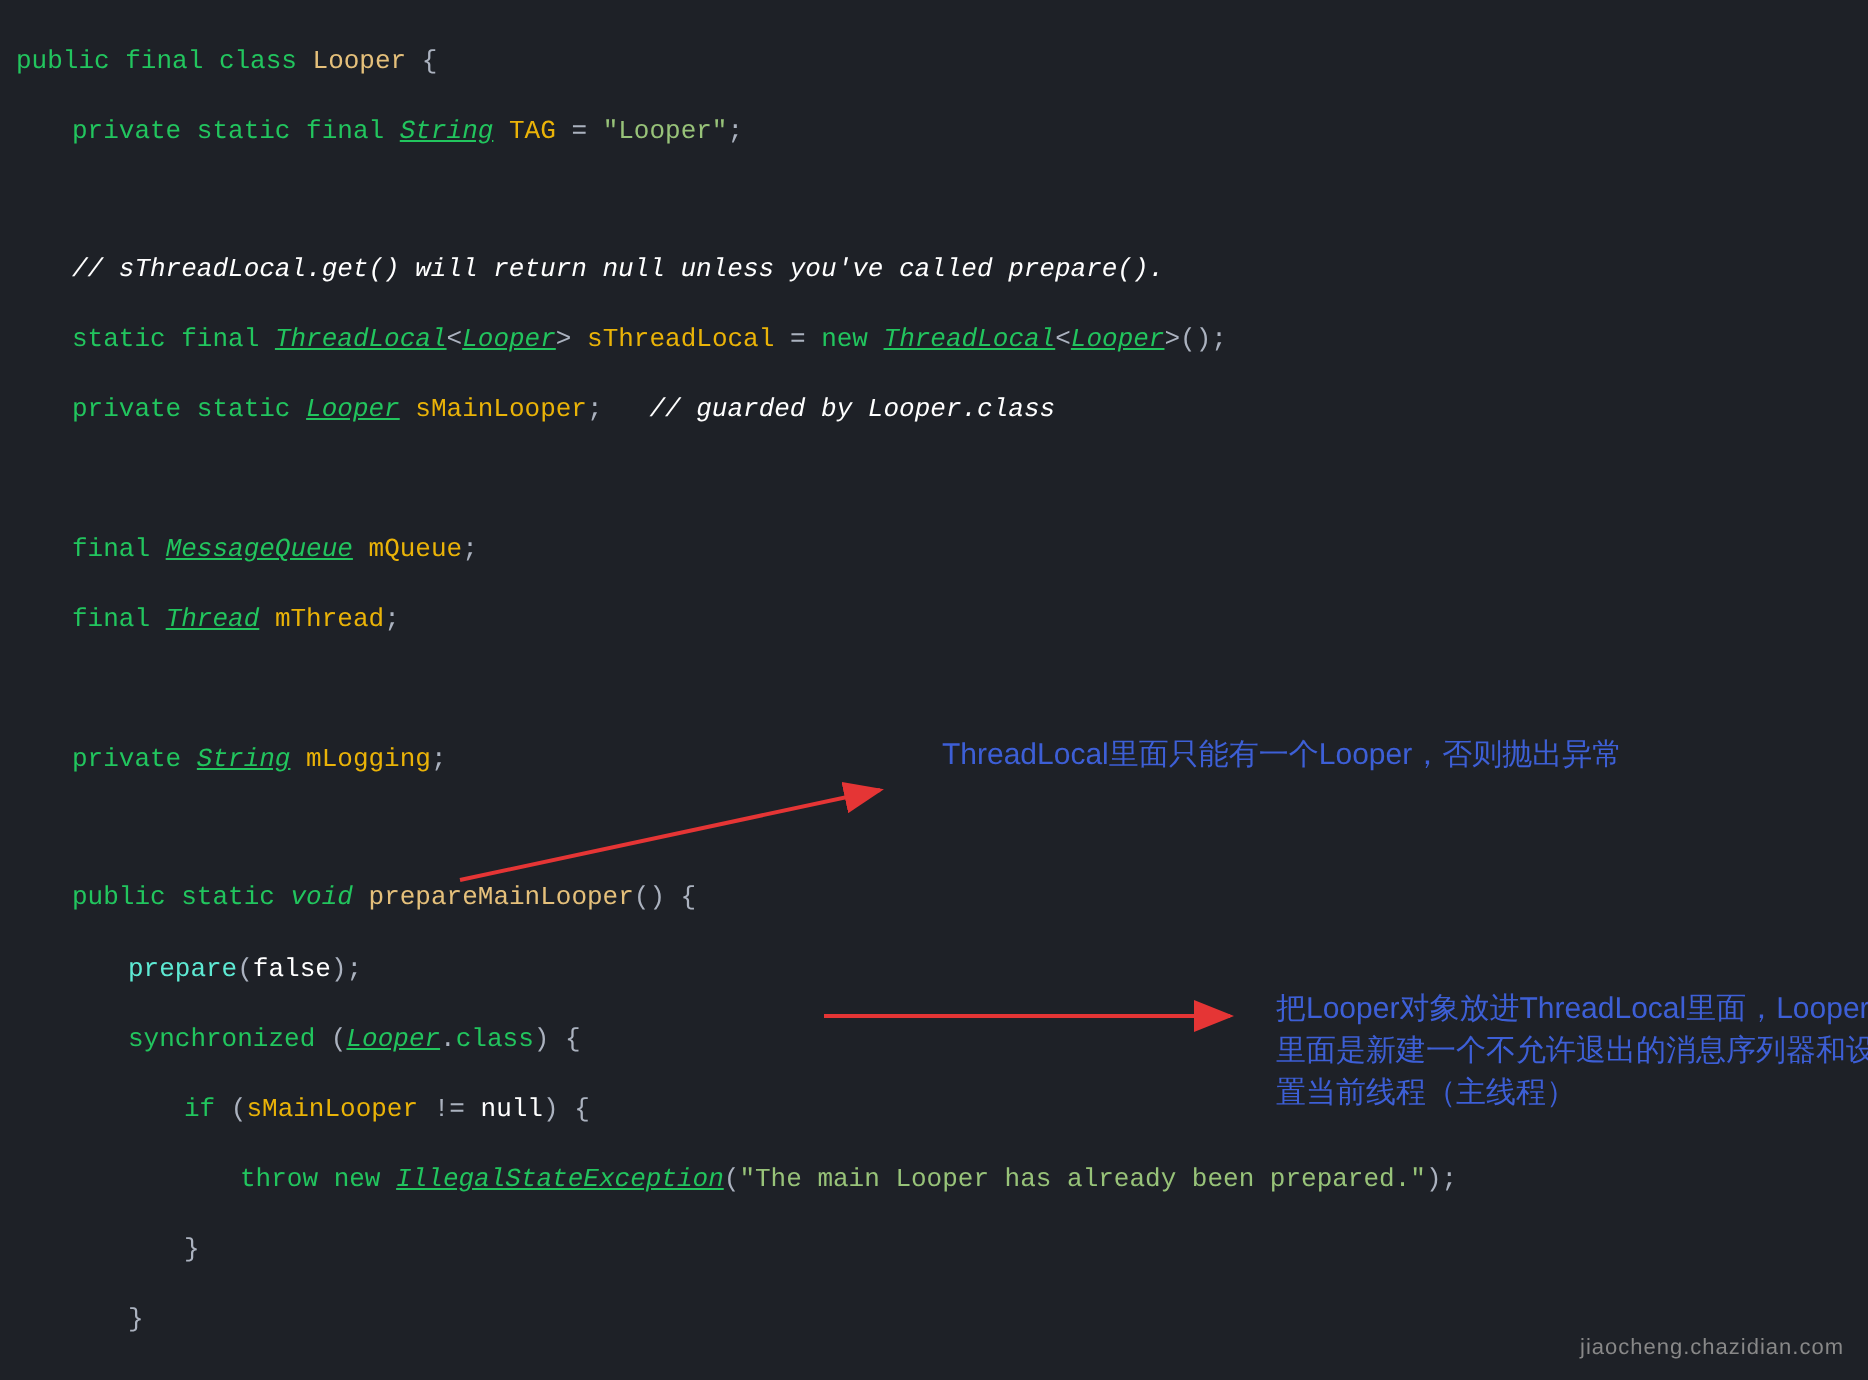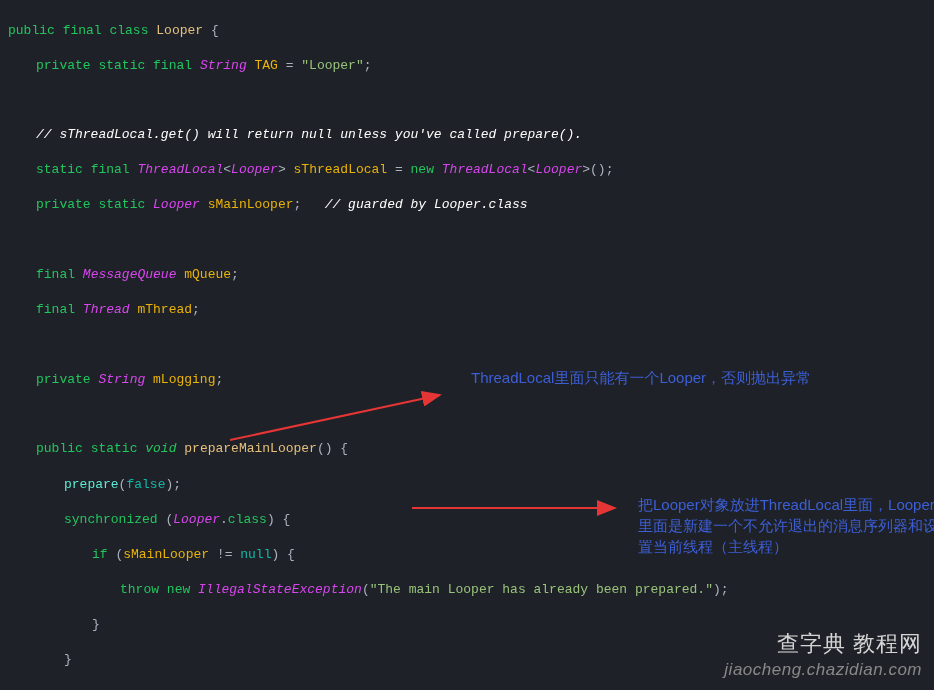--- a/index.html
+++ b/index.html
@@ -26,23 +26,23 @@
       display: block;
       min-height: 17px;
     }
     .indent { display: inline-block; }
     .i1 { width: 28px; }
     .i2 { width: 56px; }
     .i3 { width: 84px; }
     .i4 { width: 112px; }
     .kw-red { color: #22c55e; }
     .kw-yellow { color: #e5c07b; }
-    .kw-green-italic { color: #d946ef; font-style: italic; }
+    .kw-green-italic { color: #22c55e; font-style: italic; text-decoration: underline; }
     .kw-blue { color: #5eead4; }
-    .kw-orange { color: #14b8a6; }
+    .kw-orange { color: #ffffff; }
     .str { color: #98c379; }
     .comment { color: #ffffff; font-style: italic; }
     .white { color: #eab308; }
     .punct { color: #abb2bf; }
 
     .annotation {
       position: absolute;
       color: #3d5fd6;
       font-family: 'Microsoft YaHei', 'SimSun', sans-serif;
       font-size: 15px;
@@ -63,24 +63,23 @@
       right: 12px;
       color: #d4d4d4;
       text-align: right;
       font-family: 'Microsoft YaHei', 'SimSun', sans-serif;
     }
     .watermark .big {
       font-size: 22px;
       letter-spacing: 1px;
     }
     .watermark .small {
-      font-size: 17px;
+      font-size: 11px;
       color: #888;
       letter-spacing: 0.5px;
-      font-style: italic;
     }
   </style>
 </head>
 <body>
 
 <div class="code-container">
 <span class="line"><span class="kw-red">public</span> <span class="kw-red">final</span> <span class="kw-red">class</span> <span class="kw-yellow">Looper</span><span class="punct"> {</span></span>
 <span class="line"><span class="indent i1"></span><span class="kw-red">private</span> <span class="kw-red">static</span> <span class="kw-red">final</span> <span class="kw-green-italic">String</span> <span class="white">TAG</span><span class="punct"> = </span><span class="str">"Looper"</span><span class="punct">;</span></span>
 <span class="line"></span>
 <span class="line"><span class="indent i1"></span><span class="comment">// sThreadLocal.get() will return null unless you've called prepare().</span></span>
@@ -134,15 +133,14 @@
   <defs>
       <marker id="ah2" markerWidth="10" markerHeight="8" refX="9" refY="4" orient="auto">
         <polygon points="0 0, 10 4, 0 8" fill="#e53535"></polygon>
       </marker>
     </defs>
   <line x1="2" y1="8" x2="205" y2="8" stroke="#e53535" stroke-width="2" marker-end="url(#ah2)"></line>
 </svg>
 <div class="annotation annotation2" style="left:622px; top:494px;">把Looper对象放进ThreadLocal里面，Looper里面是新建一个不允许退出的消息序列器和设置当前线程（主线程）</div>
 
 <div class="watermark">
-  <div class="big">查字典 教程网</div>
   <div class="small">jiaocheng.chazidian.com</div>
 </div>
 
 </body></html>

